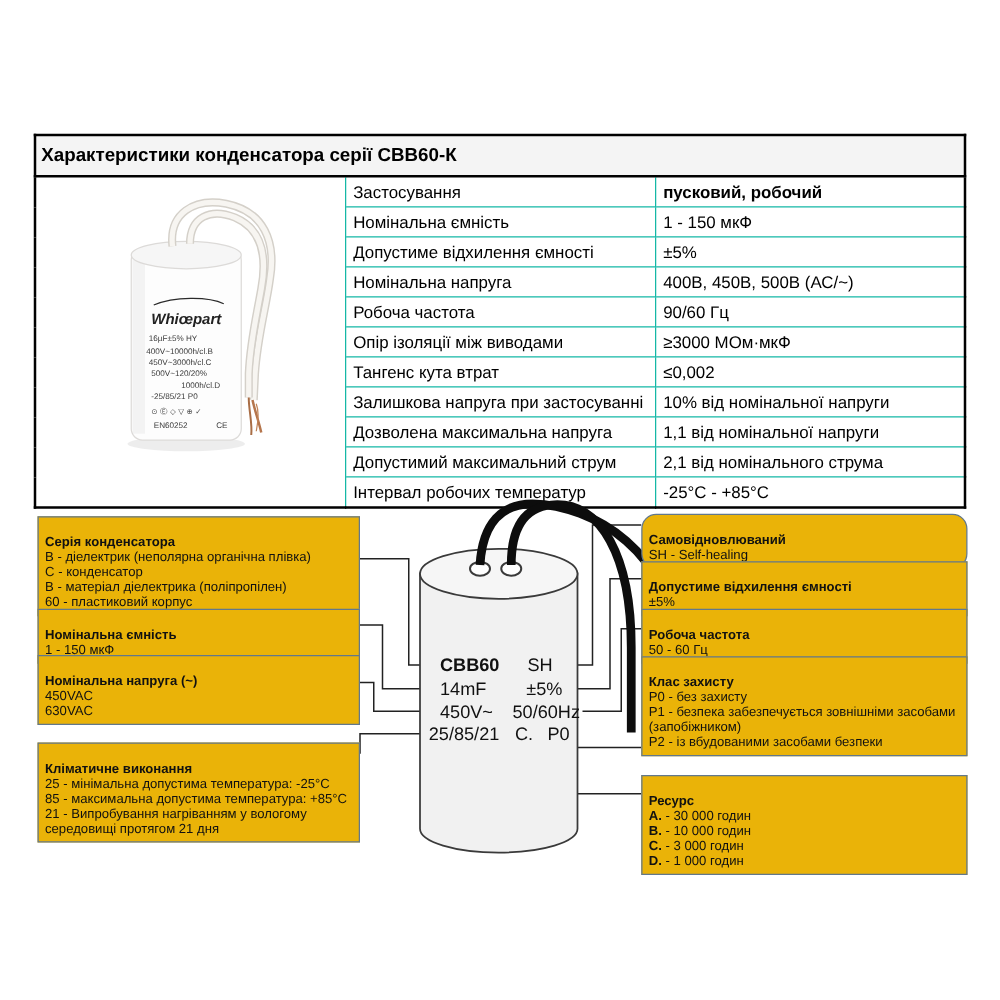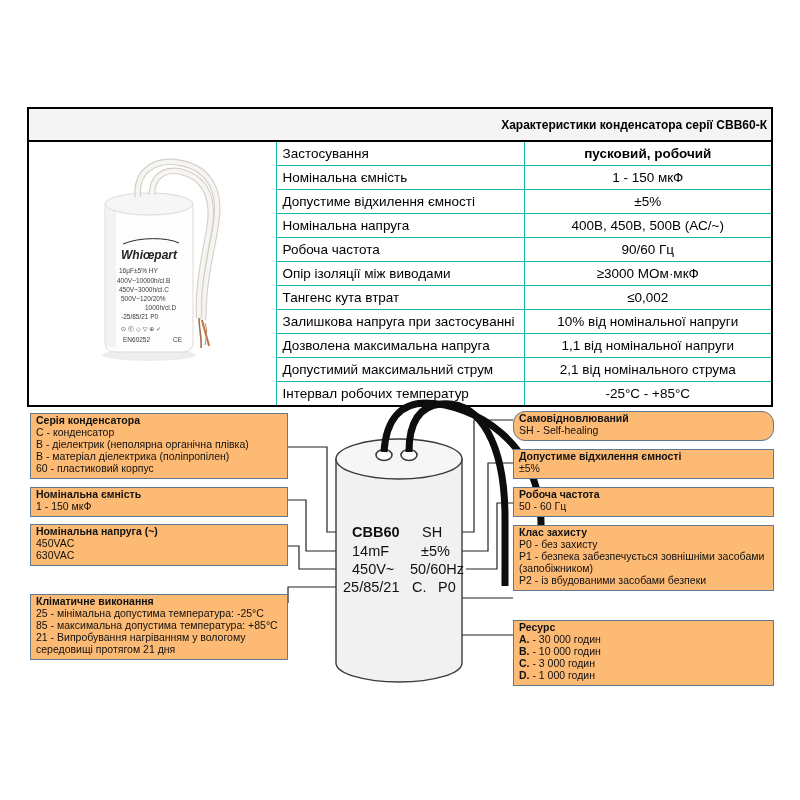--- a/index.html
+++ b/index.html
@@ -1,35 +1,35 @@
 <!DOCTYPE html>
 <html><head>
 <meta charset="utf-8">
 <style>
   html,body{margin:0;padding:0;}
   body{width:800px;height:800px;background:#fff;font-family:"Liberation Sans",sans-serif;color:#000;}
   .page{position:relative;width:800px;height:800px;overflow:hidden;background:#fff;}
 
   
   table.spec{position:absolute;left:27px;top:107px;width:746px;border-collapse:collapse;table-layout:fixed;background:#fff;}
-  table.spec th.title{border:2px solid #000;background:#f4f4f4;font-size:12px;font-weight:bold;height:31px;text-align:right;padding:0 4px;}
+  table.spec th.title{border:2px solid #000;background:#f4f4f4;font-size:15px;font-weight:bold;height:31px;text-align:left;padding:0 4px;}
   table.spec td{border:1px solid #14b8a6;font-size:13.5px;padding:1px 6px;height:21px;vertical-align:middle;}
   table.spec thead th{border-bottom:2px solid #000;}
   table.spec{border:2px solid #000;}
   td.photo-cell{width:244px;padding:0;vertical-align:middle;text-align:center;margin-left:28px;}
   td.lbl{width:251px;text-align:left;}
-  td.val{text-align:center;}
+  td.val{}
   td.val.b{font-weight:bold;}
 
   
   svg.overlay{position:absolute;left:0;top:0;z-index:1;pointer-events:none;}
   .mk{font-size:14.5px;fill:#111;}
   .mk.b{font-weight:bold;}
-  .callout{position:absolute;box-sizing:border-box;background:#fdba74;border:1px solid #62788c;
-           padding:1px 5px 3px;font-size:10.5px;line-height:11.9px;z-index:2;color:#111;}
+  .callout{position:absolute;box-sizing:border-box;background:#eab308;border:1px solid #62788c;
+           padding:15px 5px 3px;font-size:10.5px;line-height:11.9px;z-index:2;color:#111;}
   .callout .t{font-weight:bold;}
   .conn{stroke:#222;stroke-width:1.2;fill:none;}
   .wire{stroke:#0d0d0d;stroke-width:7;fill:none;stroke-linecap:butt;}
   .canbody{fill:#f1f1f1;stroke:#3a3a3a;stroke-width:1.4;}
   .cantop{fill:#f6f6f6;stroke:#3a3a3a;stroke-width:1.4;}
   .hole{fill:#fff;stroke:#3a3a3a;stroke-width:1.6;}
 
   
   .ph-line{font-size:6.5px;fill:#3c3c3c;}
   .ph-brand{font-size:12px;font-weight:bold;fill:#222;font-style:italic;}
@@ -160,22 +160,22 @@
       <text class="mk" x="410" y="574">50/60Hz</text>
       <text class="mk" x="343" y="592">25/85/21</text>
       <text class="mk" x="412" y="592">C.</text>
       <text class="mk" x="438" y="592">P0</text>
     </g>
   </svg>
 
   <div id="callouts">
       <div class="callout" style="left: 30px; top: 413px; width: 258px;">
         <div class="t">Серія конденсатора</div>
+        <div class="ln">B - діелектрик (неполярна органічна плівка)</div>
         <div class="ln">C - конденсатор</div>
-        <div class="ln">B - діелектрик (неполярна органічна плівка)</div>
         <div class="ln">B - матеріал діелектрика (поліпропілен)</div>
         <div class="ln">60 - пластиковий корпус</div>
       </div>
       <div class="callout" style="left: 30px; top: 487px; width: 258px;">
         <div class="t">Номінальна ємність</div>
         <div class="ln">1 - 150 мкФ</div>
       </div>
       <div class="callout" style="left: 30px; top: 524px; width: 258px;">
         <div class="t">Номінальна напруга (~)</div>
         <div class="ln">450VAC</div>

